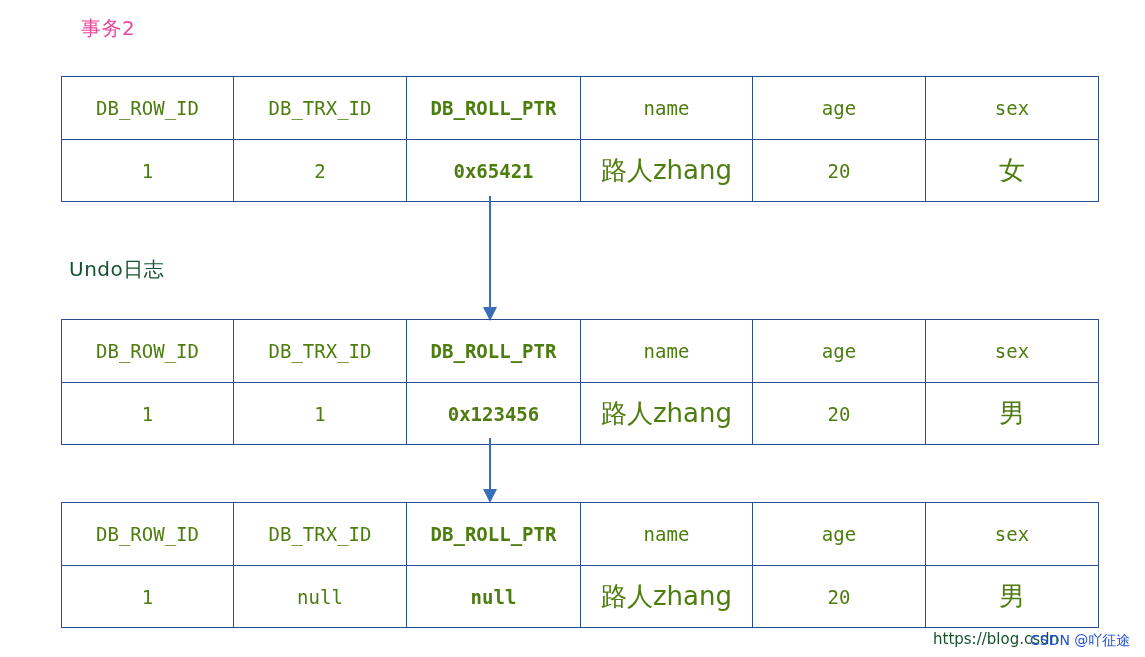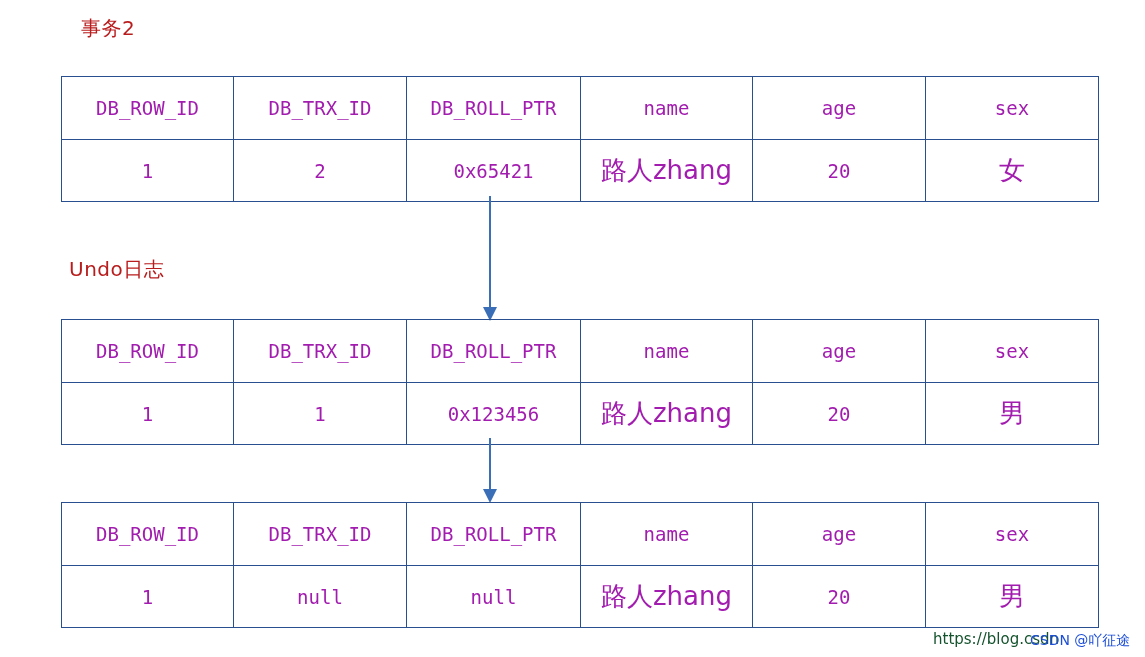--- a/index.html
+++ b/index.html
@@ -22,58 +22,58 @@
   
   .label {
     position: absolute;
     font-size: 20px;
     letter-spacing: 0.5px;
     white-space: nowrap;
   }
   .label-txn {
     left: 81px;
     top: 15px;
-    color: #b91c1c;
+    color: #ec4899;
   }
   .label-undo {
     left: 69px;
     top: 256px;
-    color: #b91c1c;
+    color: #14532d;
     font-size: 20px;
   }
 
   
   .row-table {
     position: absolute;
     border-collapse: collapse;
     table-layout: fixed;
     border: 1.6px solid #2a4f91;
   }
   .row-table td {
     border: 1.6px solid #2a4f91;
     text-align: center;
     vertical-align: middle;
-    color: #a21caf;
+    color: #4d7c0f;
     font-family: "DejaVu Sans Mono", "Liberation Mono", monospace;
     font-size: 19px;
     padding: 0;
     height: 61px;
   }
   .row-table td.hdr {
     height: 62px;
   }
   .row-table td.cjk {
     font-family: "DejaVu Sans", "Liberation Sans", sans-serif;
     font-size: 26px;
   }
 
   
   .col-0 { width: 171px; }
   .col-1 { width: 172px; }
-  .col-2 { width: 173px; }
+  .col-2 { width: 173px; font-weight: bold; }
   .col-3 { width: 171px; }
   .col-4 { width: 172px; border-radius: 21px; }
   .col-5 { width: 172px; }
 
   #table-1 { left: 61px; top: 76px; }
   #table-2 { left: 61px; top: 319px; }
   #table-3 { left: 61px; top: 502px; }
 
   
   .arrow-svg {

